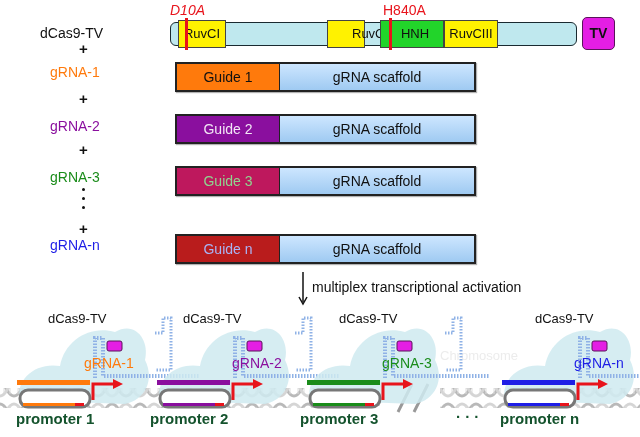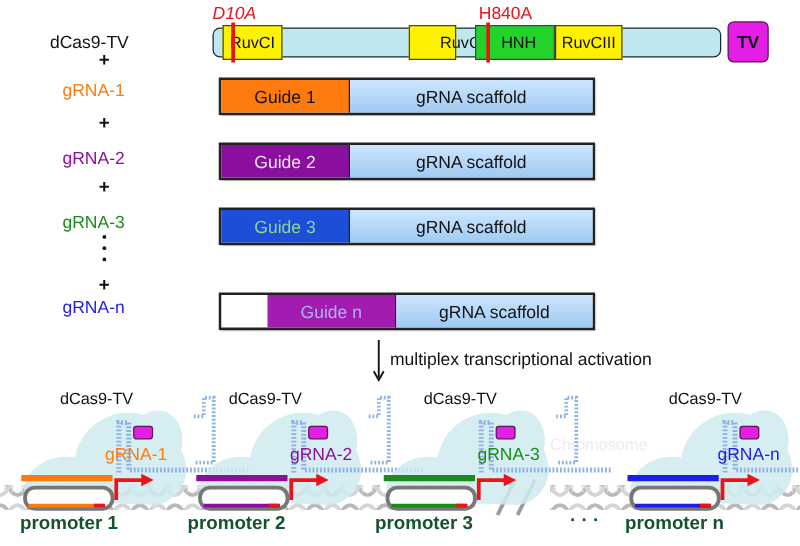--- a/index.html
+++ b/index.html
@@ -60,25 +60,25 @@
 
 <div class="grna" style="top:62px;">
   <div class="guide" style="background:#ff7a0c;color:#111;">Guide 1</div>
   <div class="scaffold">gRNA scaffold</div>
 </div>
 <div class="grna" style="top:114px;">
   <div class="guide" style="background:#8a0f9e;color:#f2e6f5;">Guide 2</div>
   <div class="scaffold">gRNA scaffold</div>
 </div>
 <div class="grna" style="top:166px;">
-  <div class="guide" style="background:#1d4ed8;color:#8fd68f;">Guide 3</div>
+  <div class="guide" style="background:#be185d;color:#8fd68f;">Guide 3</div>
   <div class="scaffold">gRNA scaffold</div>
 </div>
 <div class="grna" style="top:234px;">
-  <div class="guide" style="background:#a21caf;color:#a9b4f5;margin-left:37px;">Guide n</div>
+  <div class="guide" style="background:#b91c1c;color:#a9b4f5;">Guide n</div>
   <div class="scaffold">gRNA scaffold</div>
 </div>
 
 <svg class="abs" style="left:297px;top:272px;" width="12" height="36">
   <line x1="6" y1="0" x2="6" y2="30" stroke="#111" stroke-width="1.5"></line>
   <polyline points="2,25 6,32 10,25" fill="none" stroke="#111" stroke-width="1.5"></polyline>
 </svg>
 <div class="abs mt" style="left:312px;top:279px;">multiplex transcriptional  activation</div>
 
 <svg class="abs" style="left:0;top:300px;" width="640" height="137">

